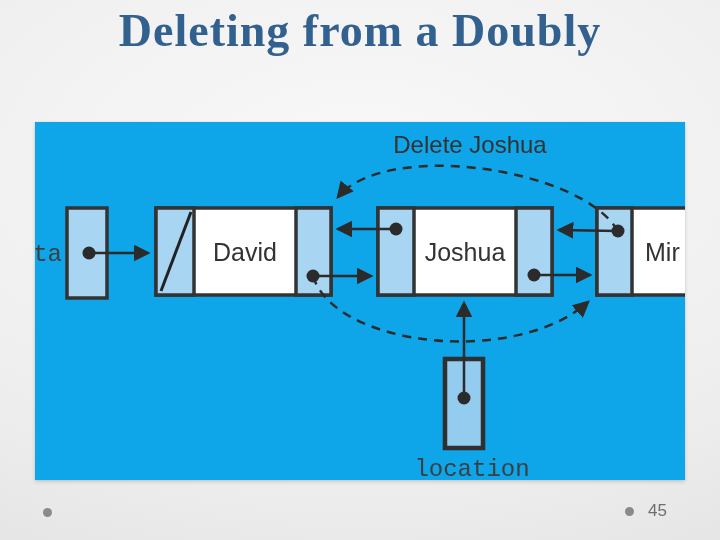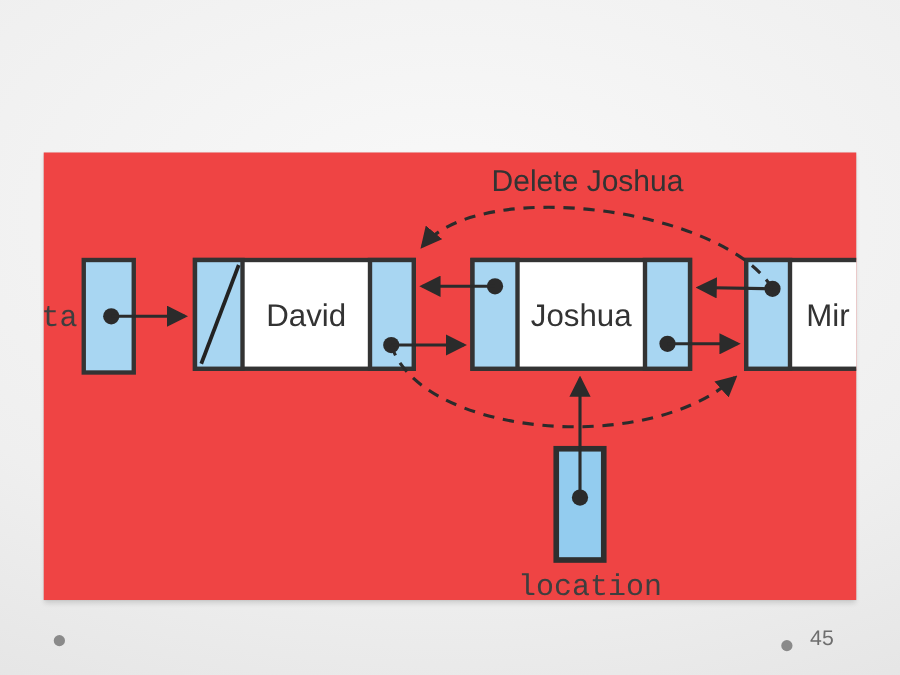--- a/index.html
+++ b/index.html
@@ -12,45 +12,46 @@
     position:absolute;left:0;top:4px;width:720px;margin:0;
     text-align:center;
     font-family:"Liberation Serif",serif;
     font-weight:bold;
     font-size:46px;line-height:53px;letter-spacing:1px;
     color:#33618F;
   }
   .slide-title span{display:block;}
   .panel{
     position:absolute;left:35px;top:122px;width:650px;height:358px;
-    background:#ef4444;
+    background:#0ea5e9;
     box-shadow:0 2px 4px rgba(0,0,0,0.14), 0 0 1px #c9c9c9;
   }
   .panel svg{display:block;}
   .nlabel{font:25px "Liberation Sans",sans-serif;fill:#333333;}
   .caption{font:24px "Liberation Sans",sans-serif;fill:#333333;}
   .mono{font:24px "Liberation Mono",monospace;fill:#3e3e3e;}
   .deco-dot{
     position:absolute;width:9px;height:9px;border-radius:50%;
     background:#8a8a8a;
   }
   .deco-dot-left{left:43px;top:508px;}
   .footer{
     position:absolute;top:501px;right:53px;
-    display:flex;align-items:flex-end;gap:14px;
+    display:flex;align-items:center;gap:14px;
   }
   .footer .deco-dot{position:static;}
   .page-number{
     font:17px "Liberation Sans",sans-serif;color:#6e6e6e;
   }
 </style>
 </head>
 <body>
 
 <h1 class="slide-title">
+  <span>Deleting from a Doubly</span>
 </h1>
 
 <div class="panel">
   <svg width="650" height="358" viewBox="0 0 650 358">
     <defs>
       <marker id="arrow" viewBox="0 0 10 10" refX="8.5" refY="5" markerWidth="6.8" markerHeight="6.8" orient="auto-start-reverse">
         <path d="M0,0 L10,5 L0,10 z" fill="#2B2B2B"></path>
       </marker>
     </defs>
 

